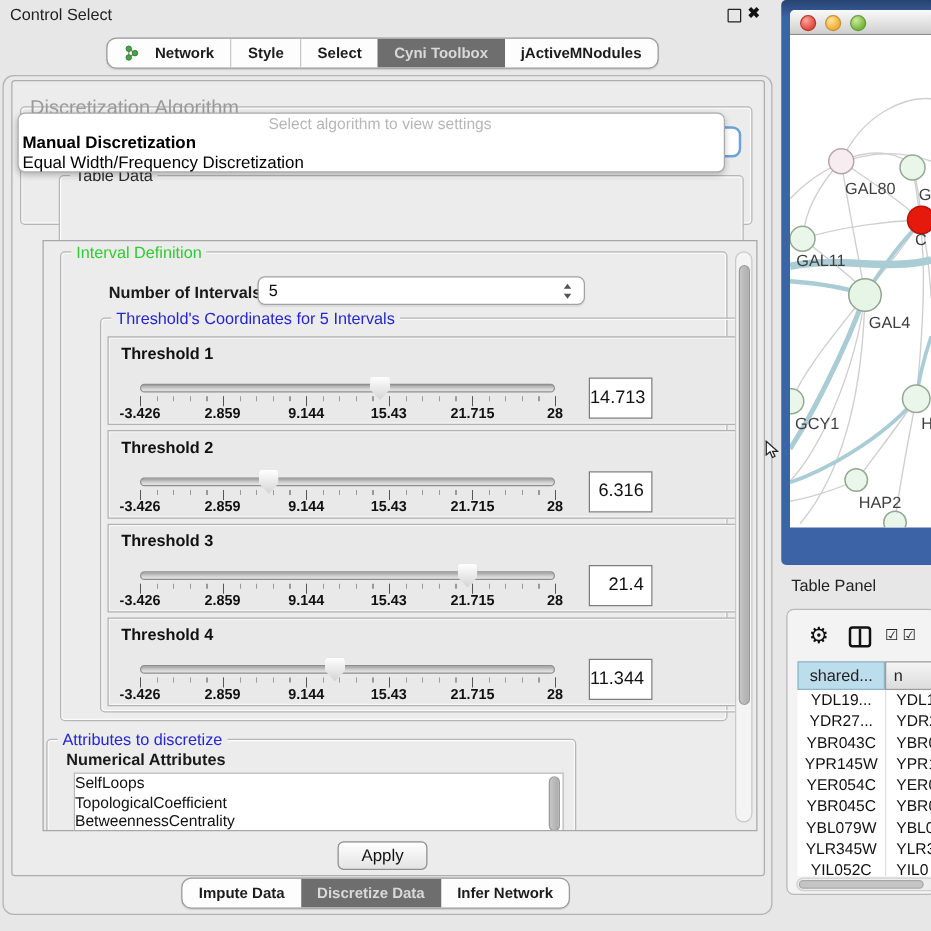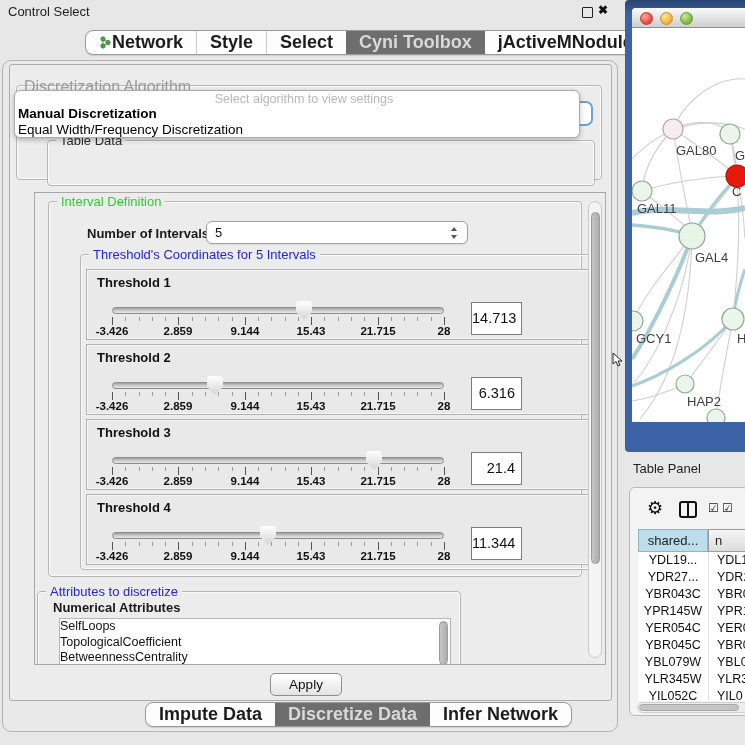--- a/index.html
+++ b/index.html
@@ -9,21 +9,21 @@
   .abs{position:absolute;}
 
   
   .cp-title{left:8px;top:4px;font-size:13px;color:#222;}
   .float-btn{left:582px;top:7px;width:11px;height:11px;border:1.5px solid #222;border-radius:1px;}
   .close-btn{left:598px;top:3px;font-size:12px;font-weight:bold;color:#111;}
 
   
   .tabbar{display:flex;border:1px solid #9a9a9a;border-radius:8px;background:#fdfdfd;
           overflow:hidden;height:25px;box-shadow:0 1px 1px rgba(0,0,0,.12);}
-  .tab{display:flex;align-items:center;gap:0;padding:0 13px;font-size:18px;font-weight:600;
+  .tab{display:flex;align-items:center;gap:12px;padding:0 13px;font-size:12px;font-weight:600;
        color:#1c1c1c;line-height:23px;border-left:1px solid #c8c8c8;white-space:nowrap;cursor:default;}
   .tab:first-child{border-left:none;}
   .tab.sel{background:#6e6e6e;color:#d9d9d9;border-left:none;}
   .tab.sel + .tab{border-left:none;}
   .top-tabs{left:85px;top:30px;}
   .bottom-tabs{left:145px;top:702px;}
 
   
   .outer-shell{left:2px;top:60px;width:616px;height:672px;border:1px solid #b3b3b3;border-radius:9px;background:#e9e9e9;}
   .main-panel{left:6px;top:3px;width:603px;height:637px;border:1px solid #adadad;border-radius:3px;background:#ececec;}
@@ -152,21 +152,21 @@
       <div class="abs groupbox" style="left:6px;top:20px;width:586px;height:95px;"></div>
       <div class="abs algo-title-ghost">Discretization Algorithm</div>
       <div class="abs combo-frag"></div>
 
       <div class="abs popup">
         <div class="ph">Select algorithm to view settings</div>
         <div class="it1">Manual Discretization</div>
         <div class="it2">Equal Width/Frequency Discretization</div>
       </div>
 
-      <div class="abs groupbox" style="left:37px;top:75px;width:548px;height:46px;background:#ececec;">
+      <div class="abs groupbox" style="left:37px;top:75px;width:548px;height:60px;background:#ececec;">
         <span class="gb-title gb-dark">Table Data</span>
       </div>
 
       <div class="abs" style="left:24px;top:127px;width:572px;height:473px;border:1px solid #a8a8a8;background:#ececec;overflow:hidden;">
 
         <div class="abs groupbox" style="left:13px;top:8px;width:534px;height:376px;">
           <span class="gb-title gb-green">Interval Definition</span>
 
           <div class="abs" style="left:38px;top:24px;font-size:13px;font-weight:bold;">Number of Intervals</div>
           <div class="combo" style="position:absolute;left:157px;top:19px;width:262px;height:23px;">

